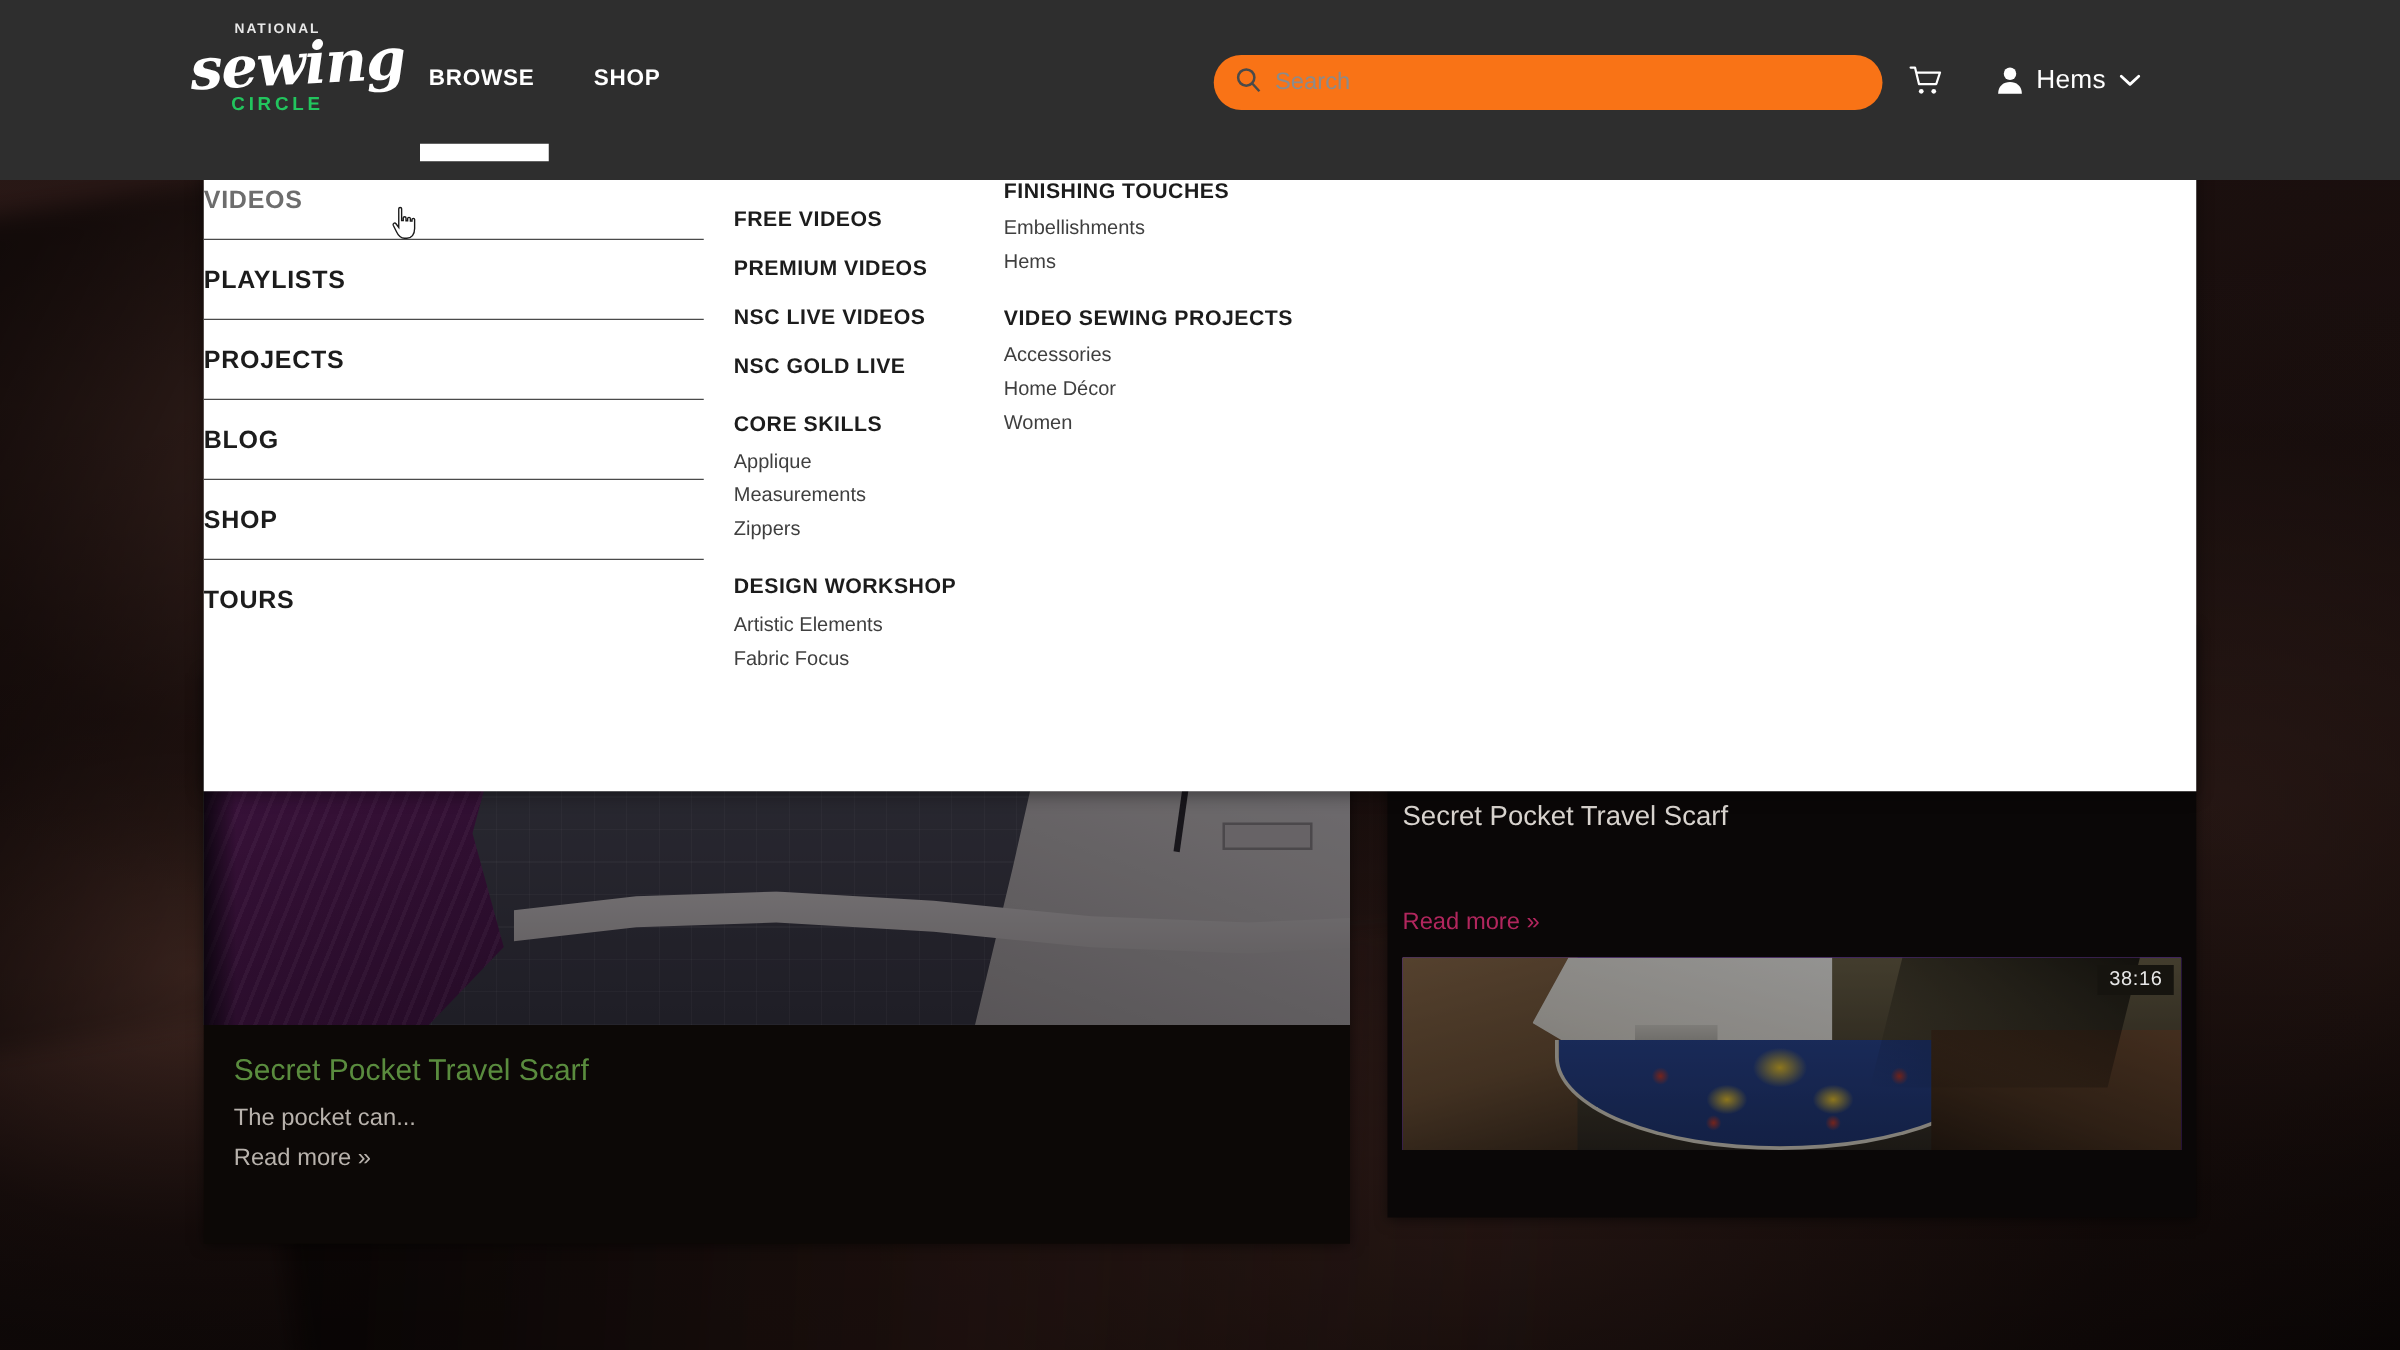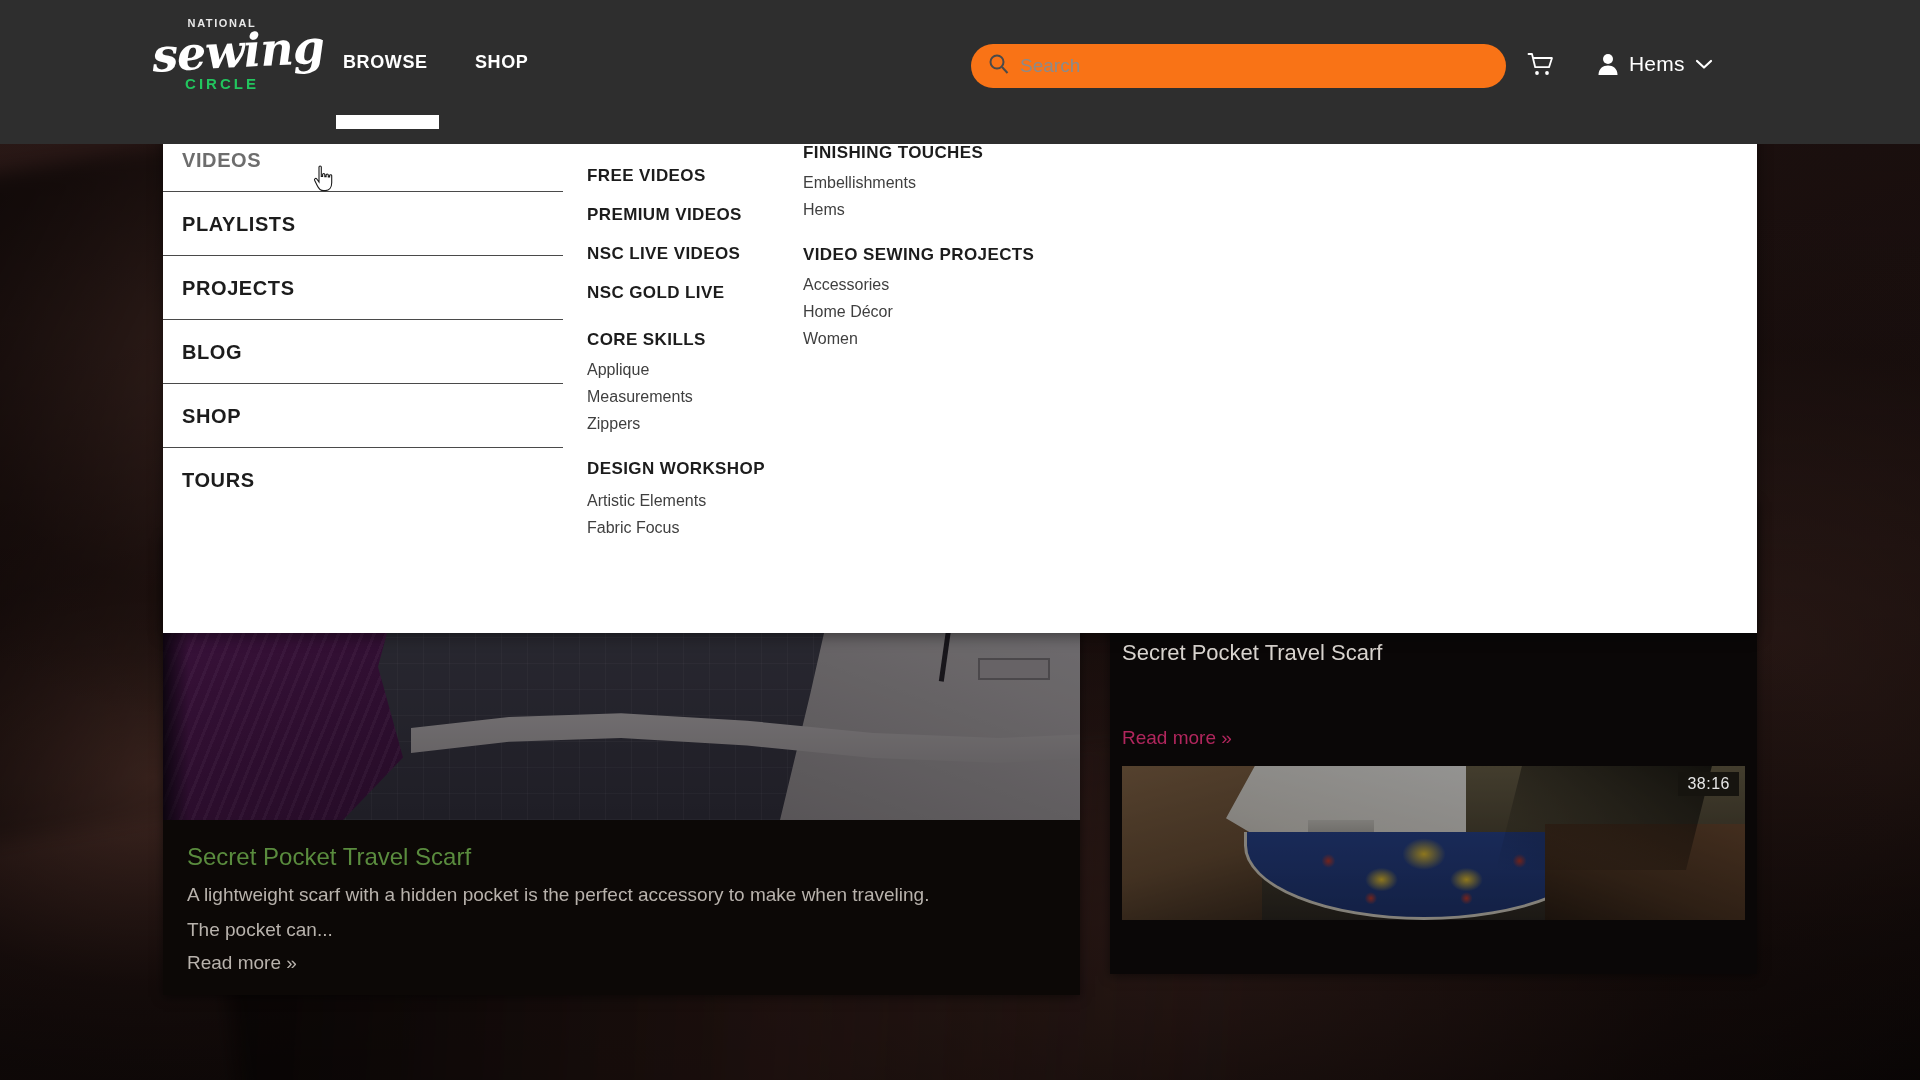--- a/index.html
+++ b/index.html
@@ -96,21 +96,21 @@
     width:1594px; height:505px;
     background:#ffffff; z-index:28;
     box-shadow:0 3px 14px rgba(0,0,0,0.45);
   }
   .mega-cols { position:relative; width:100%; height:100%; }
 
   .col-left { position:absolute; left:0; top:0; width:400px; }
   .side-item {
     position:relative; height:64px;
     display:flex; align-items:center;
-    padding-left:19px; margin-right:0;
+    margin-right:0;
     cursor:pointer;
   }
   .side-item .label {
     font-size:20px; font-weight:700; letter-spacing:0.6px; color:#1c1c1c;
   }
   .side-item.active .label { color:#6d6d6d; }
   .side-item .rule {
     position:absolute; left:0; bottom:0; width:400px; height:1px; background:#4a4a4a;
   }
   .side-item:last-child .rule { display:none; }
@@ -309,21 +309,20 @@
         <div class="lt-mknob"></div>
       </div>
       <div class="lt-needle"></div>
       <div class="lt-fabric"></div>
       <div class="lt-purple"></div>
       <div class="lt-dark-left"></div>
       <div class="lt-tint"></div>
     </div>
     <div class="body">
       <div class="card-title-green">Secret Pocket Travel Scarf</div>
-      <div class="card-desc">A lightweight scarf with a hidden pocket is the perfect accessory to make when traveling.</div>
       <div class="card-desc">The pocket can...</div>
       <div class="read-more-grey">Read more »</div>
     </div>
   </div>
 
   <div class="card-right">
     <div class="rtop">
       <div class="rt-bg"></div>
       <div class="rt-purple"></div>
       <div class="rt-light"></div>

